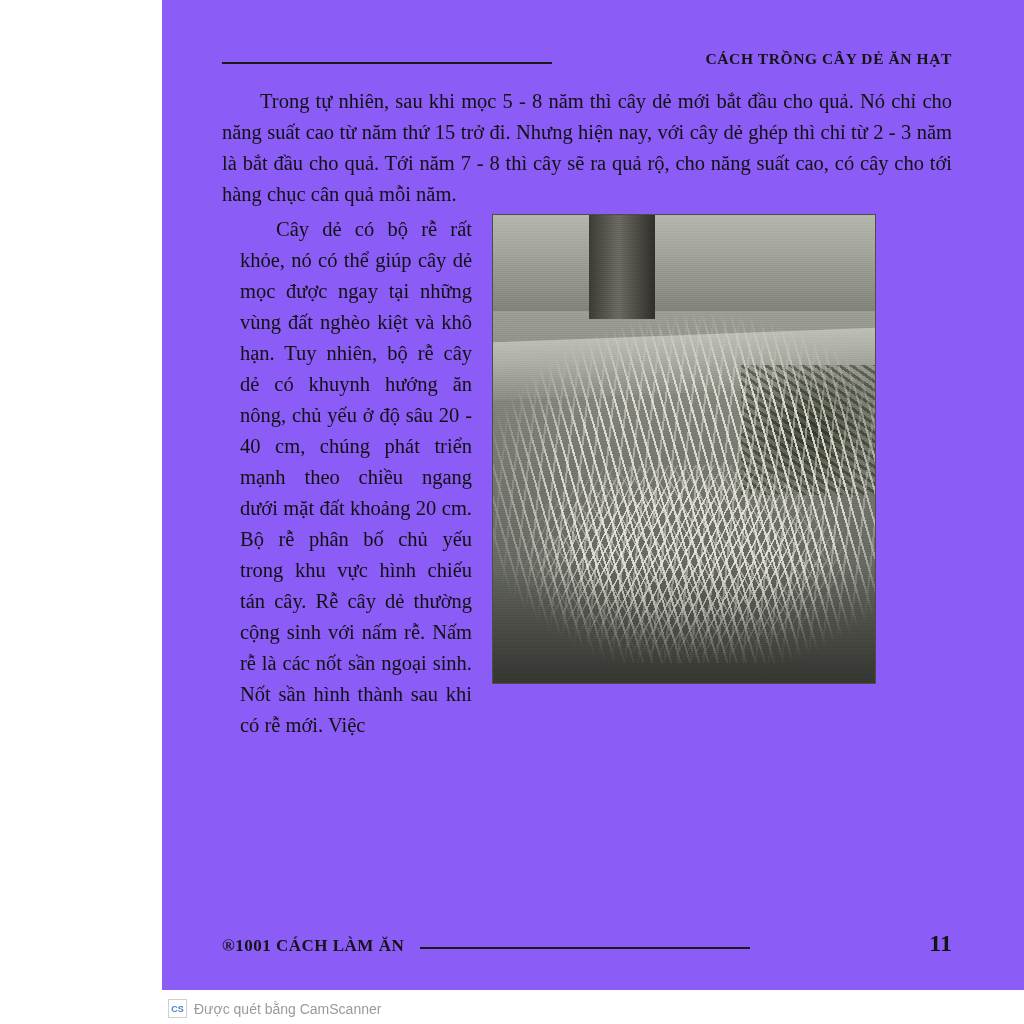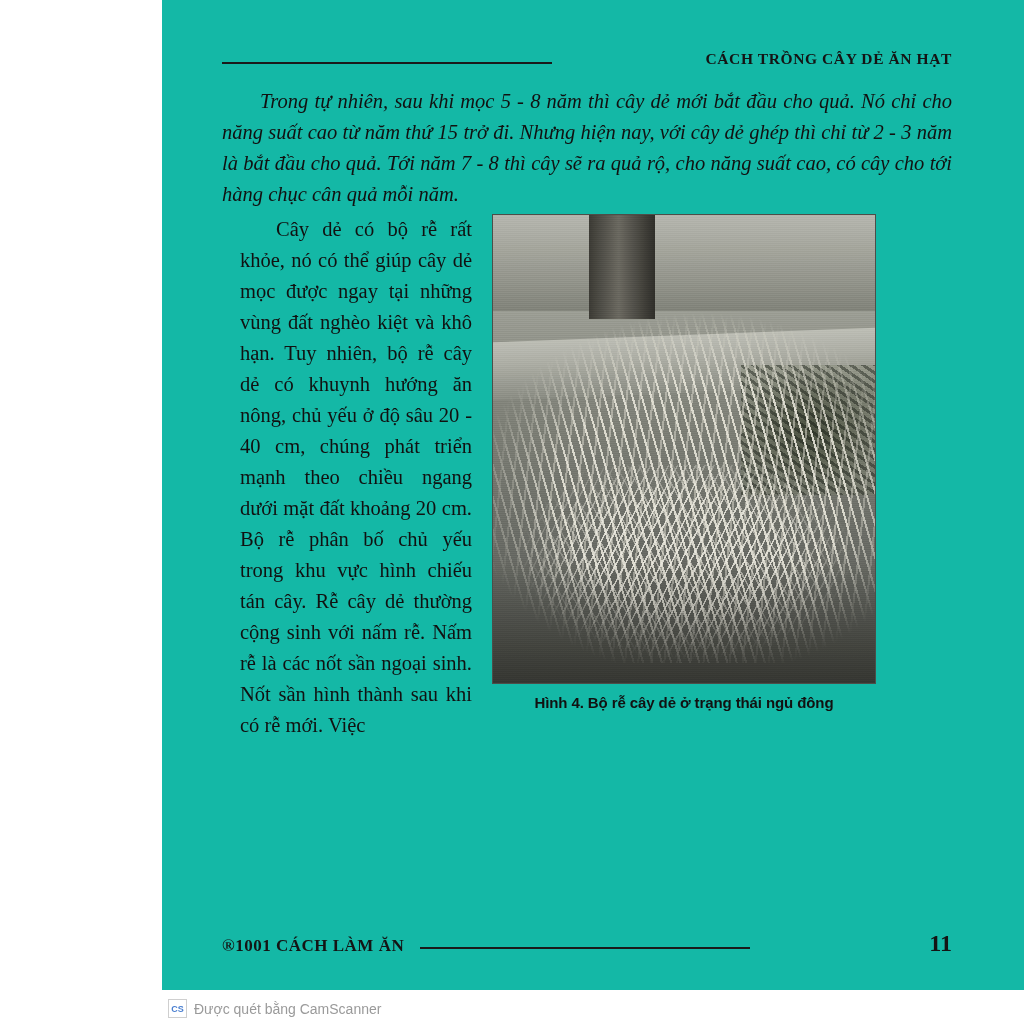--- a/index.html
+++ b/index.html
@@ -15,21 +15,21 @@
     position: relative;
   }
 
   
   .page-sheet {
     position: absolute;
     left: 162px;
     top: 0px;
     width: 862px;
     height: 1024px;
-    background: #14b8a6;
+    background: #8b5cf6;
   }
 
   .page-inner {
     position: absolute;
     left: 60px;
     top: 40px;
     width: 730px;
     height: 930px;
   }
 
@@ -63,21 +63,20 @@
     font-size: 20.5px;
     line-height: 31px;
     color: #111111;
     text-align: justify;
     text-justify: inter-word;
     margin: 0;
   }
   .para.first {
     text-indent: 38px;
     margin-top: 12px;
-    font-style: italic;
   }
 
   .subhead {
     font-size: 20px;
     font-style: italic;
     color: #111111;
     margin: 20px 0 6px 0;
   }
 
   
@@ -312,21 +311,20 @@
           <div class="ground"></div>
           <div class="wall"></div>
           <div class="trunk"></div>
           <div class="kerb"></div>
           <div class="foliage"></div>
           <div class="bundle"></div>
           <div class="roots-fan"></div>
           <div class="shadow"></div>
           <div class="grain"></div>
         </div>
-        <figcaption class="fig-caption">Hình 4. Bộ rễ cây dẻ ở trạng thái ngủ đông</figcaption>
       </figure>
 
     </div>
 
   </div>
 
   <div class="footer">
     <div class="imprint">®1001 CÁCH LÀM ĂN</div>
     <div class="rule"></div>
     <div class="pageno">11</div>

